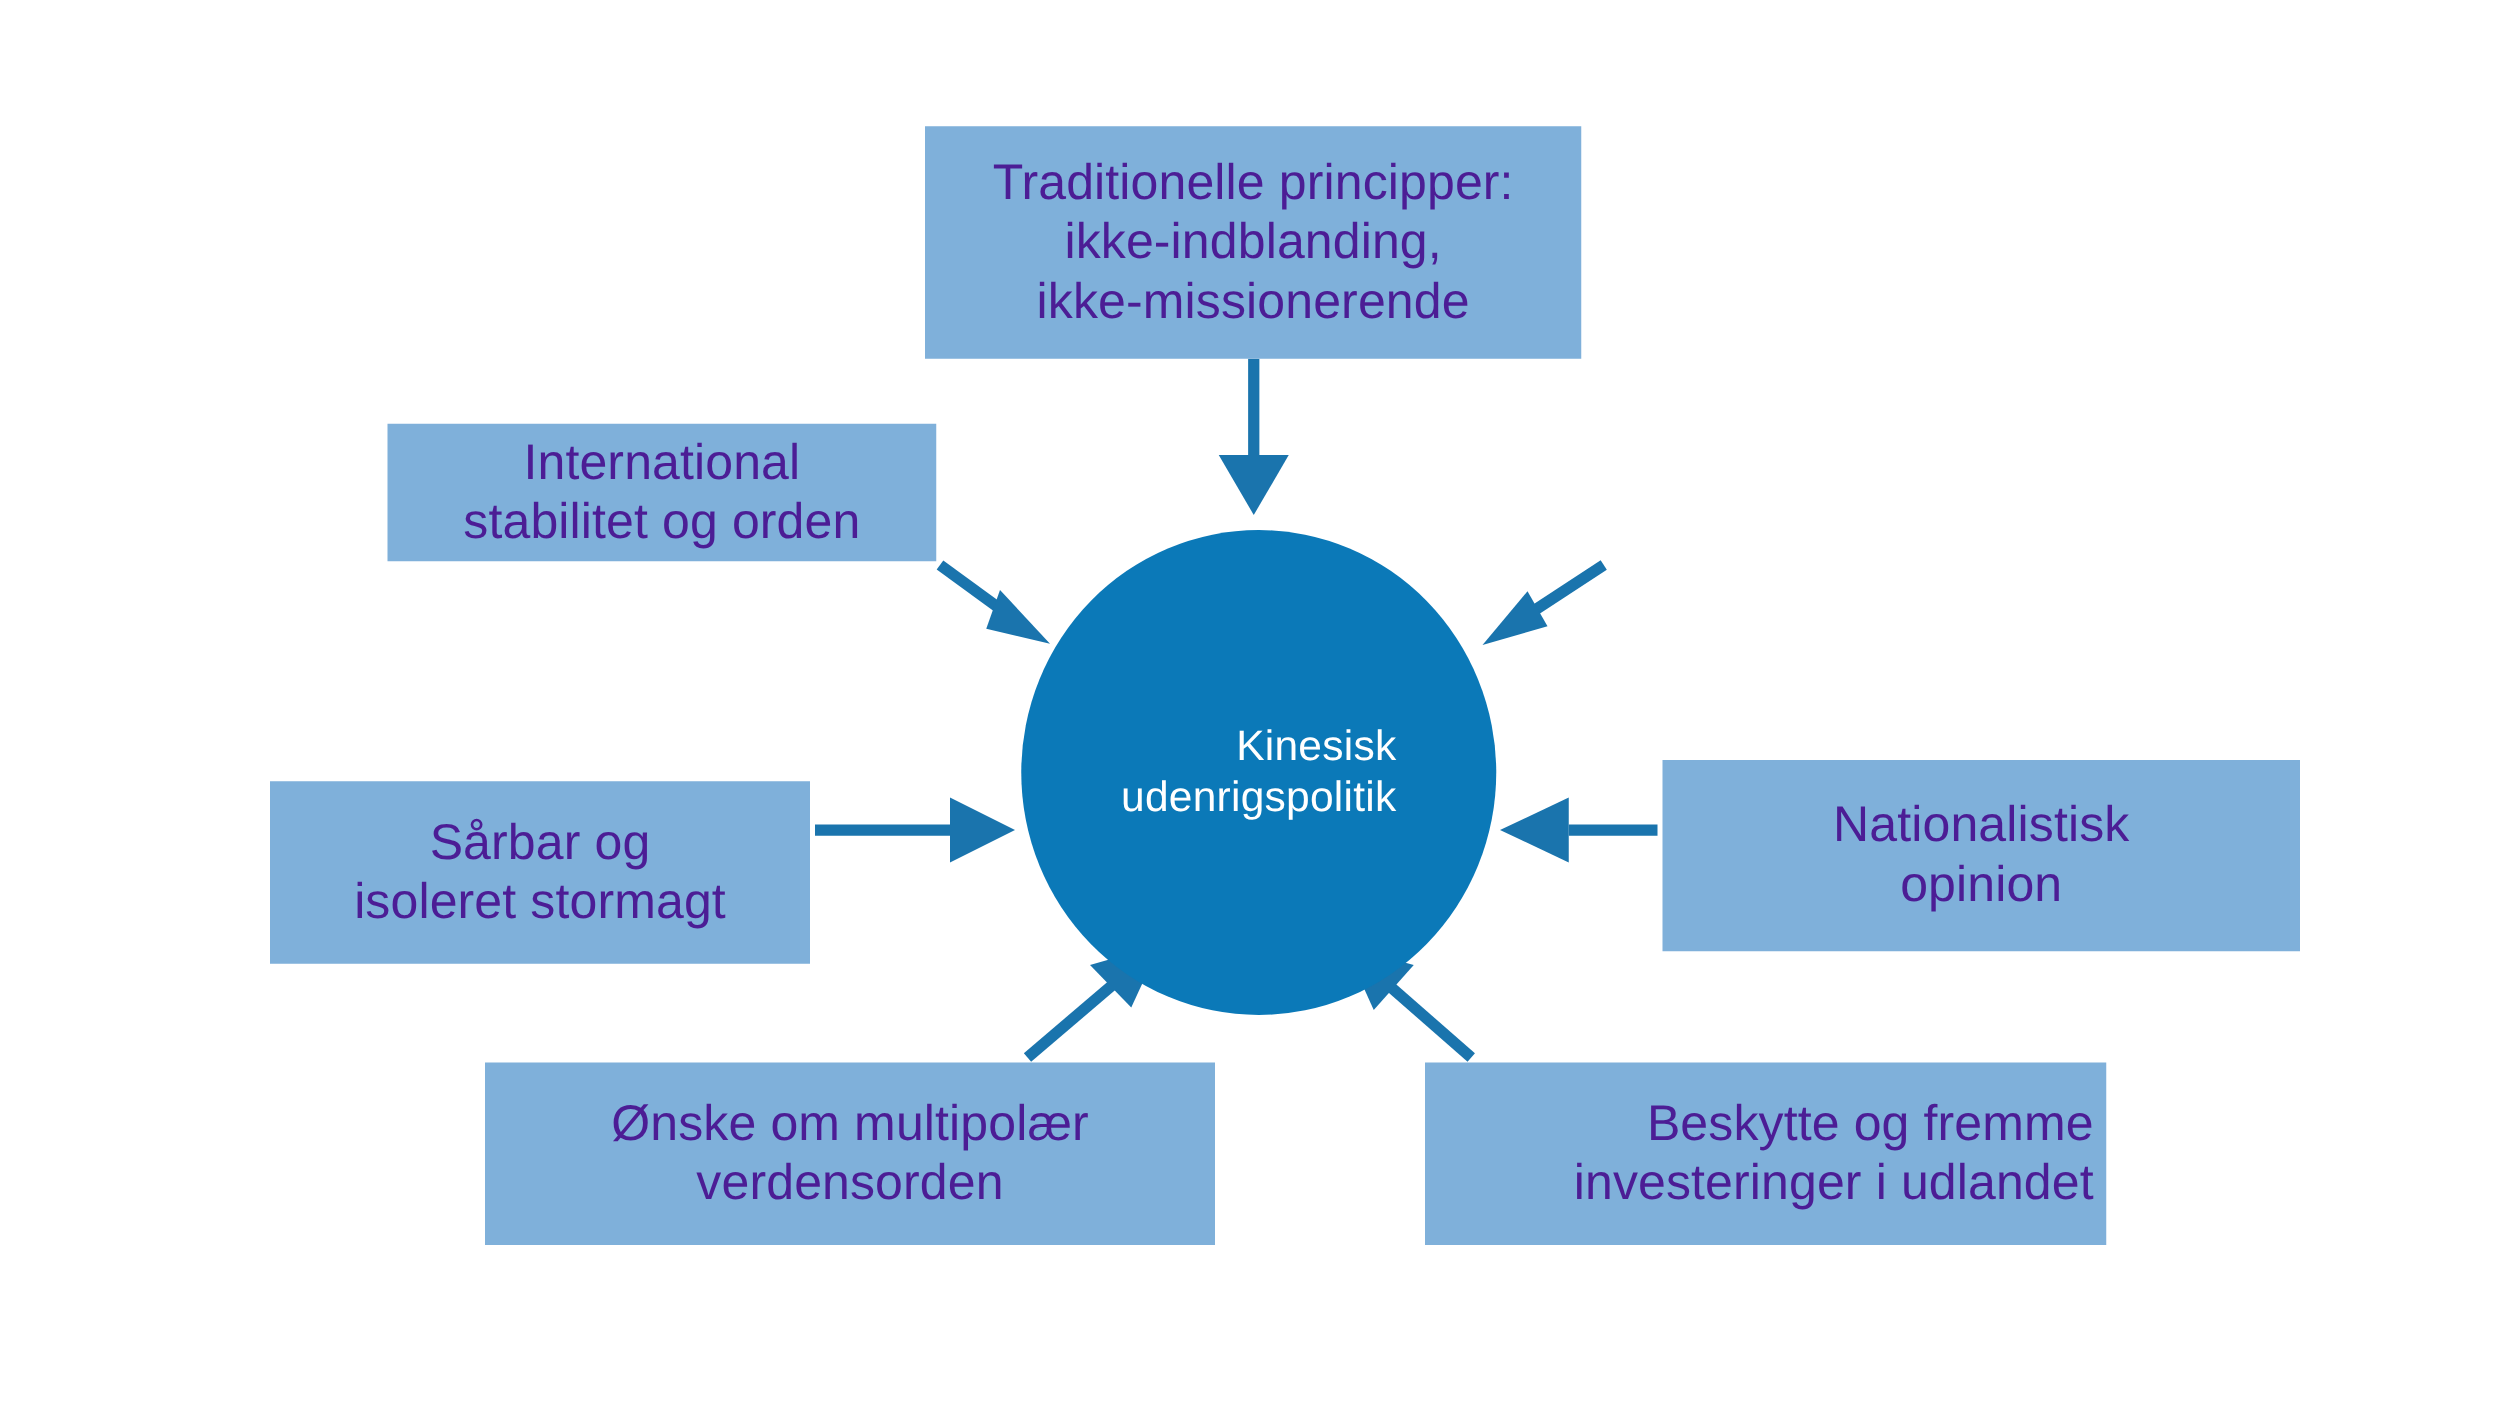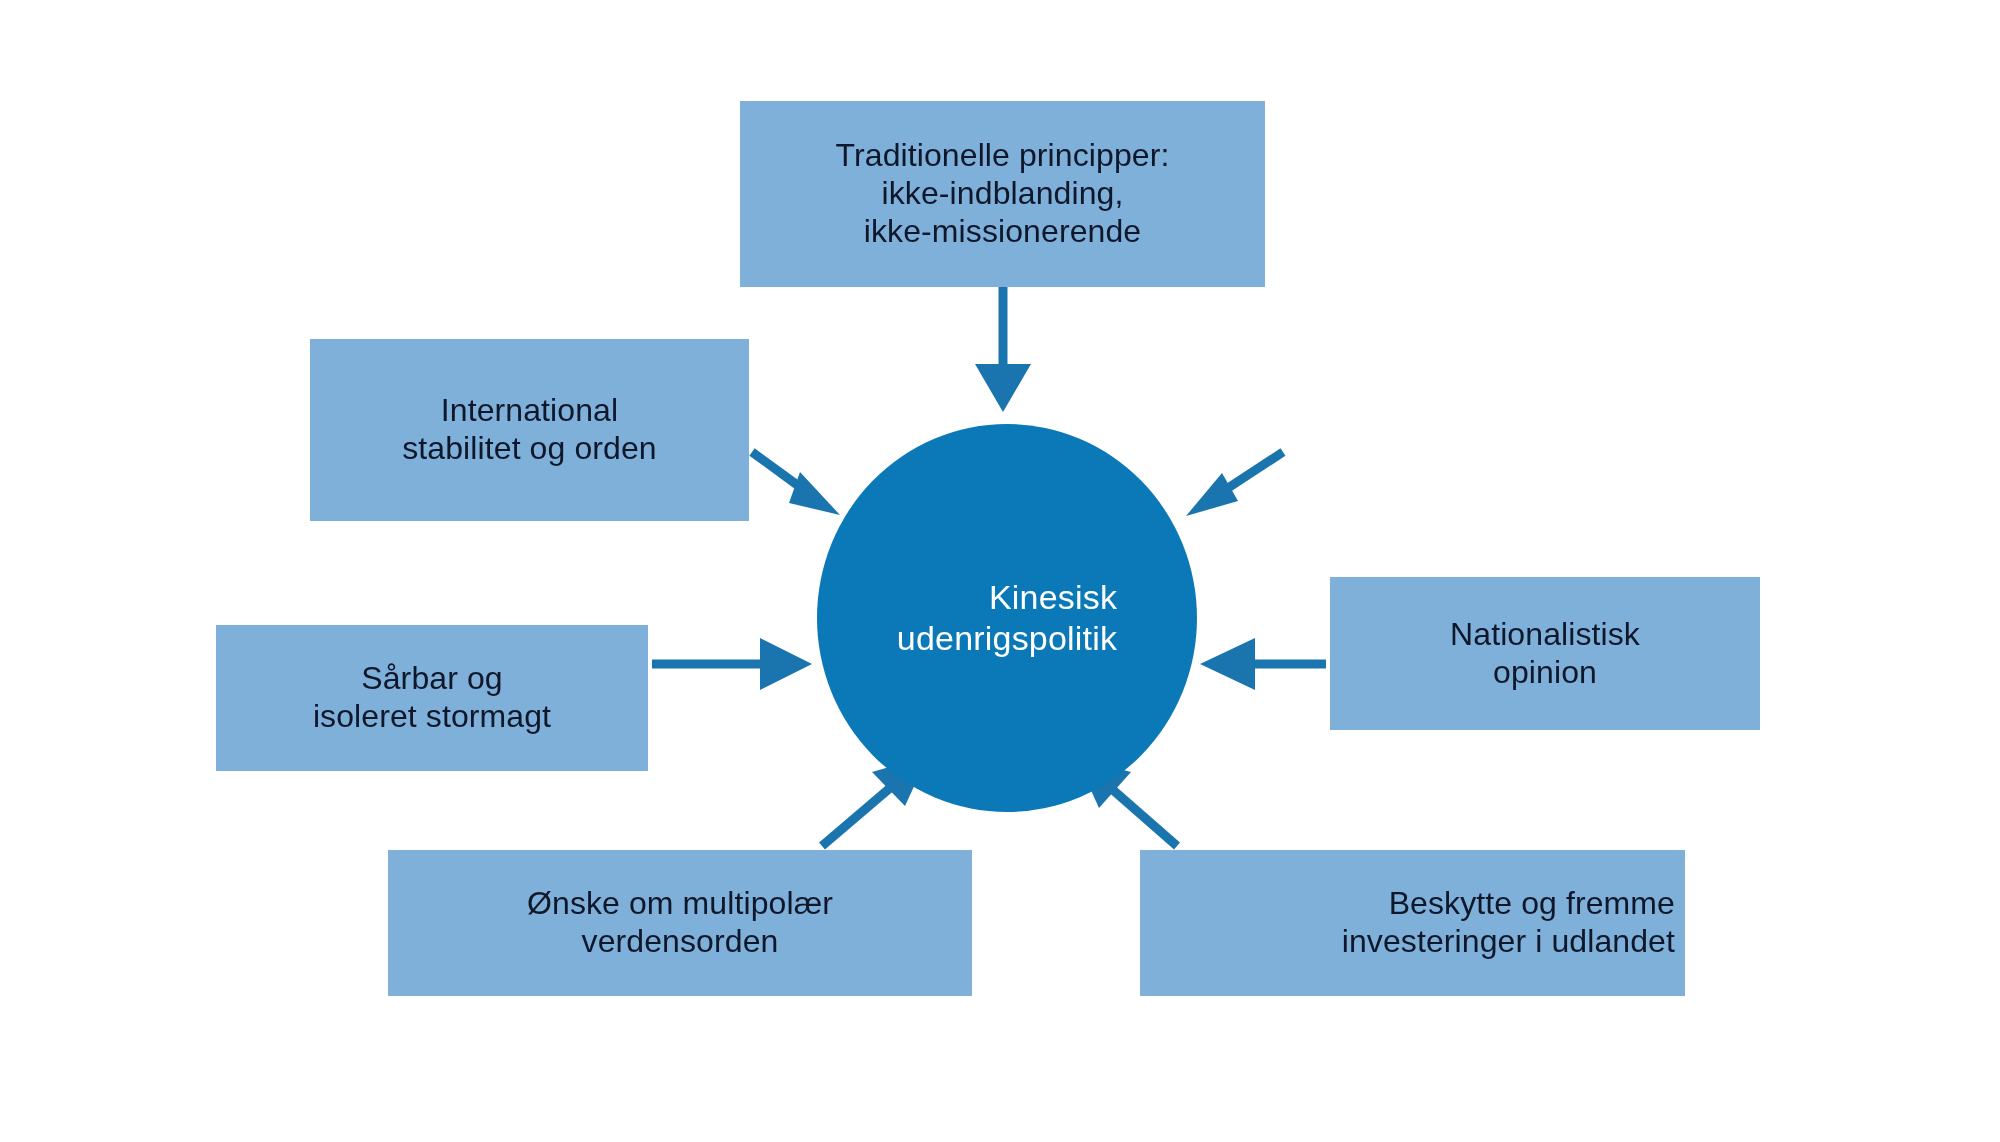--- a/index.html
+++ b/index.html
@@ -20,43 +20,43 @@
     position: absolute;
     left: 0;
     top: 0;
     width: 2000px;
     height: 1142px;
     pointer-events: none;
   }
   .node-box {
     position: absolute;
     background: #7fb0da;
-    color: #0f172a;
+    color: #4c1d95;
     display: flex;
     align-items: center;
     justify-content: center;
     text-align: center;
-    font-size: 32px;
+    font-size: 40px;
     line-height: 1.18;
     letter-spacing: 0.1px;
     box-sizing: border-box;
     padding: 8px 10px;
     z-index: 3;
   }
   .node-box .label {
     display: block;
     width: 100%;
     white-space: pre-line;
   }
   
   #box-traditional  { left: 740px;  top: 101px; width: 525px; height: 186px; }
-  #box-intl         { left: 310px;  top: 339px; width: 439px; height: 182px; }
+  #box-intl         { left: 310px;  top: 339px; width: 439px; height: 110px; }
   #box-varetage     { left: 1287px; top: 339px; width: 430px; height: 142px; }
   #box-saarbar      { left: 216px;  top: 592px; width: 432px; height: 146px; margin-top: 33px; }
-  #box-national     { left: 1330px; top: 577px; width: 430px; height: 153px; }
+  #box-national     { left: 1330px; top: 608px; width: 510px; height: 153px; }
   #box-onske        { left: 388px;  top: 850px; width: 584px; height: 146px; }
   #box-beskytte     { left: 1140px; top: 850px; width: 545px; height: 146px; text-align: right; }
 
   #center-ellipse {
     position: absolute;
     left: 817px;
     top: 424px;
     width: 380px;
     height: 388px;
     background: #0b79b8;

